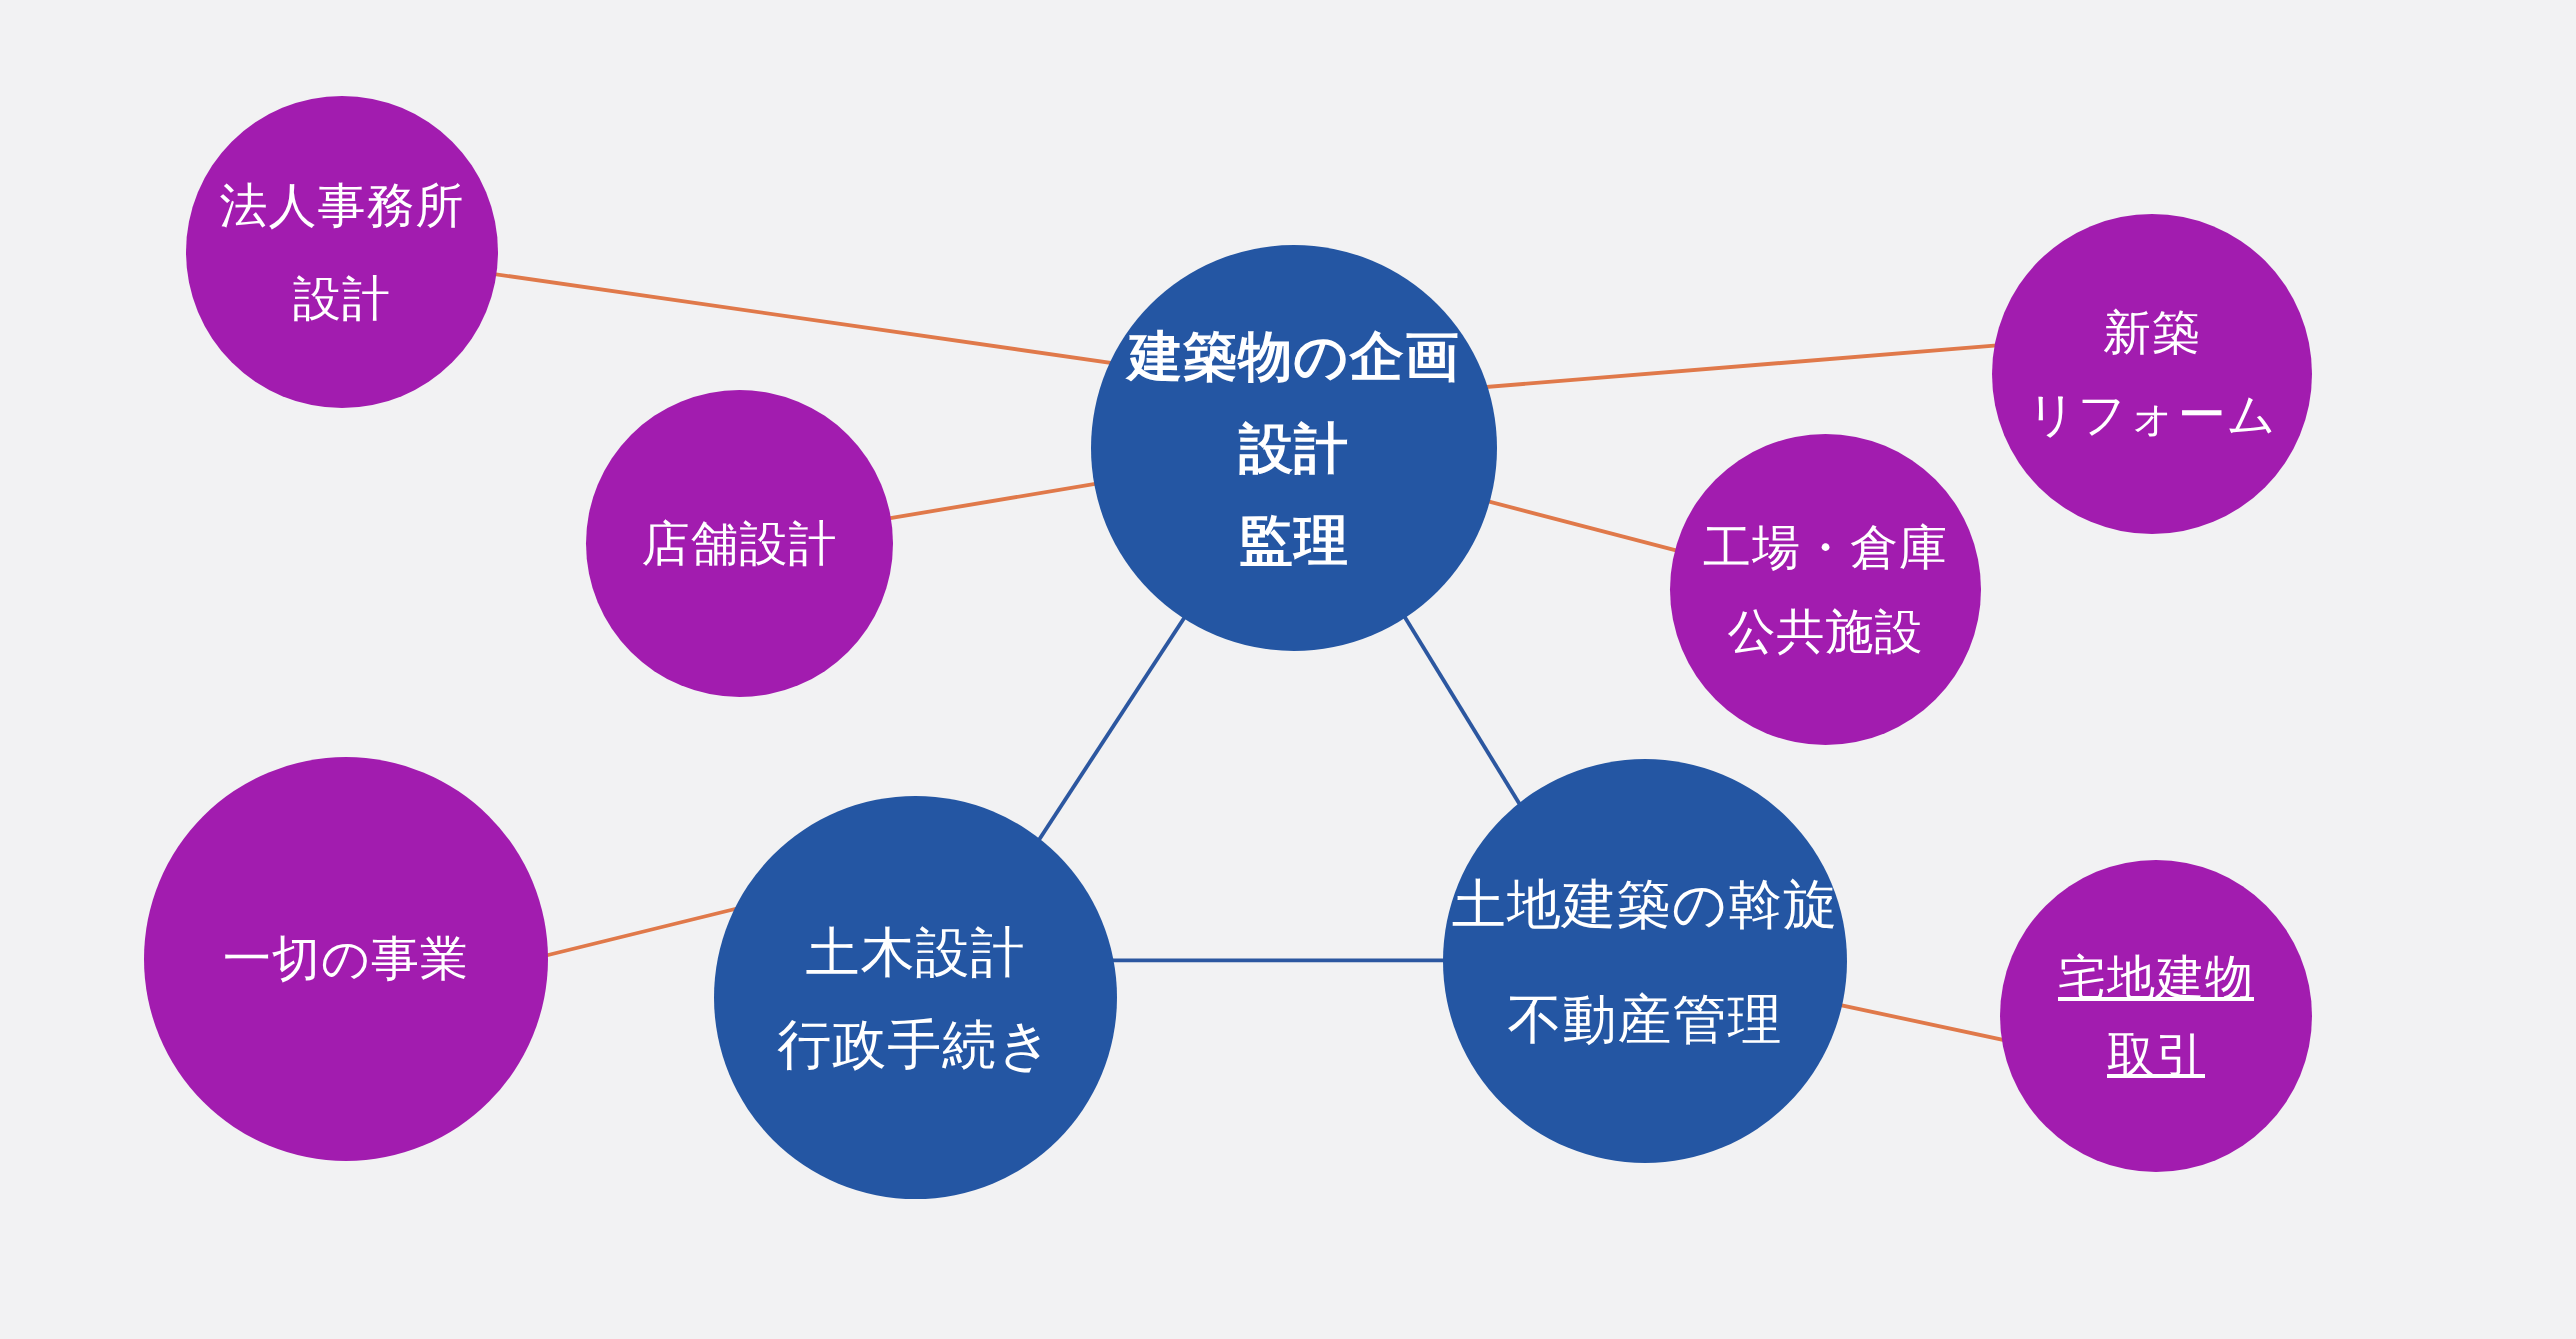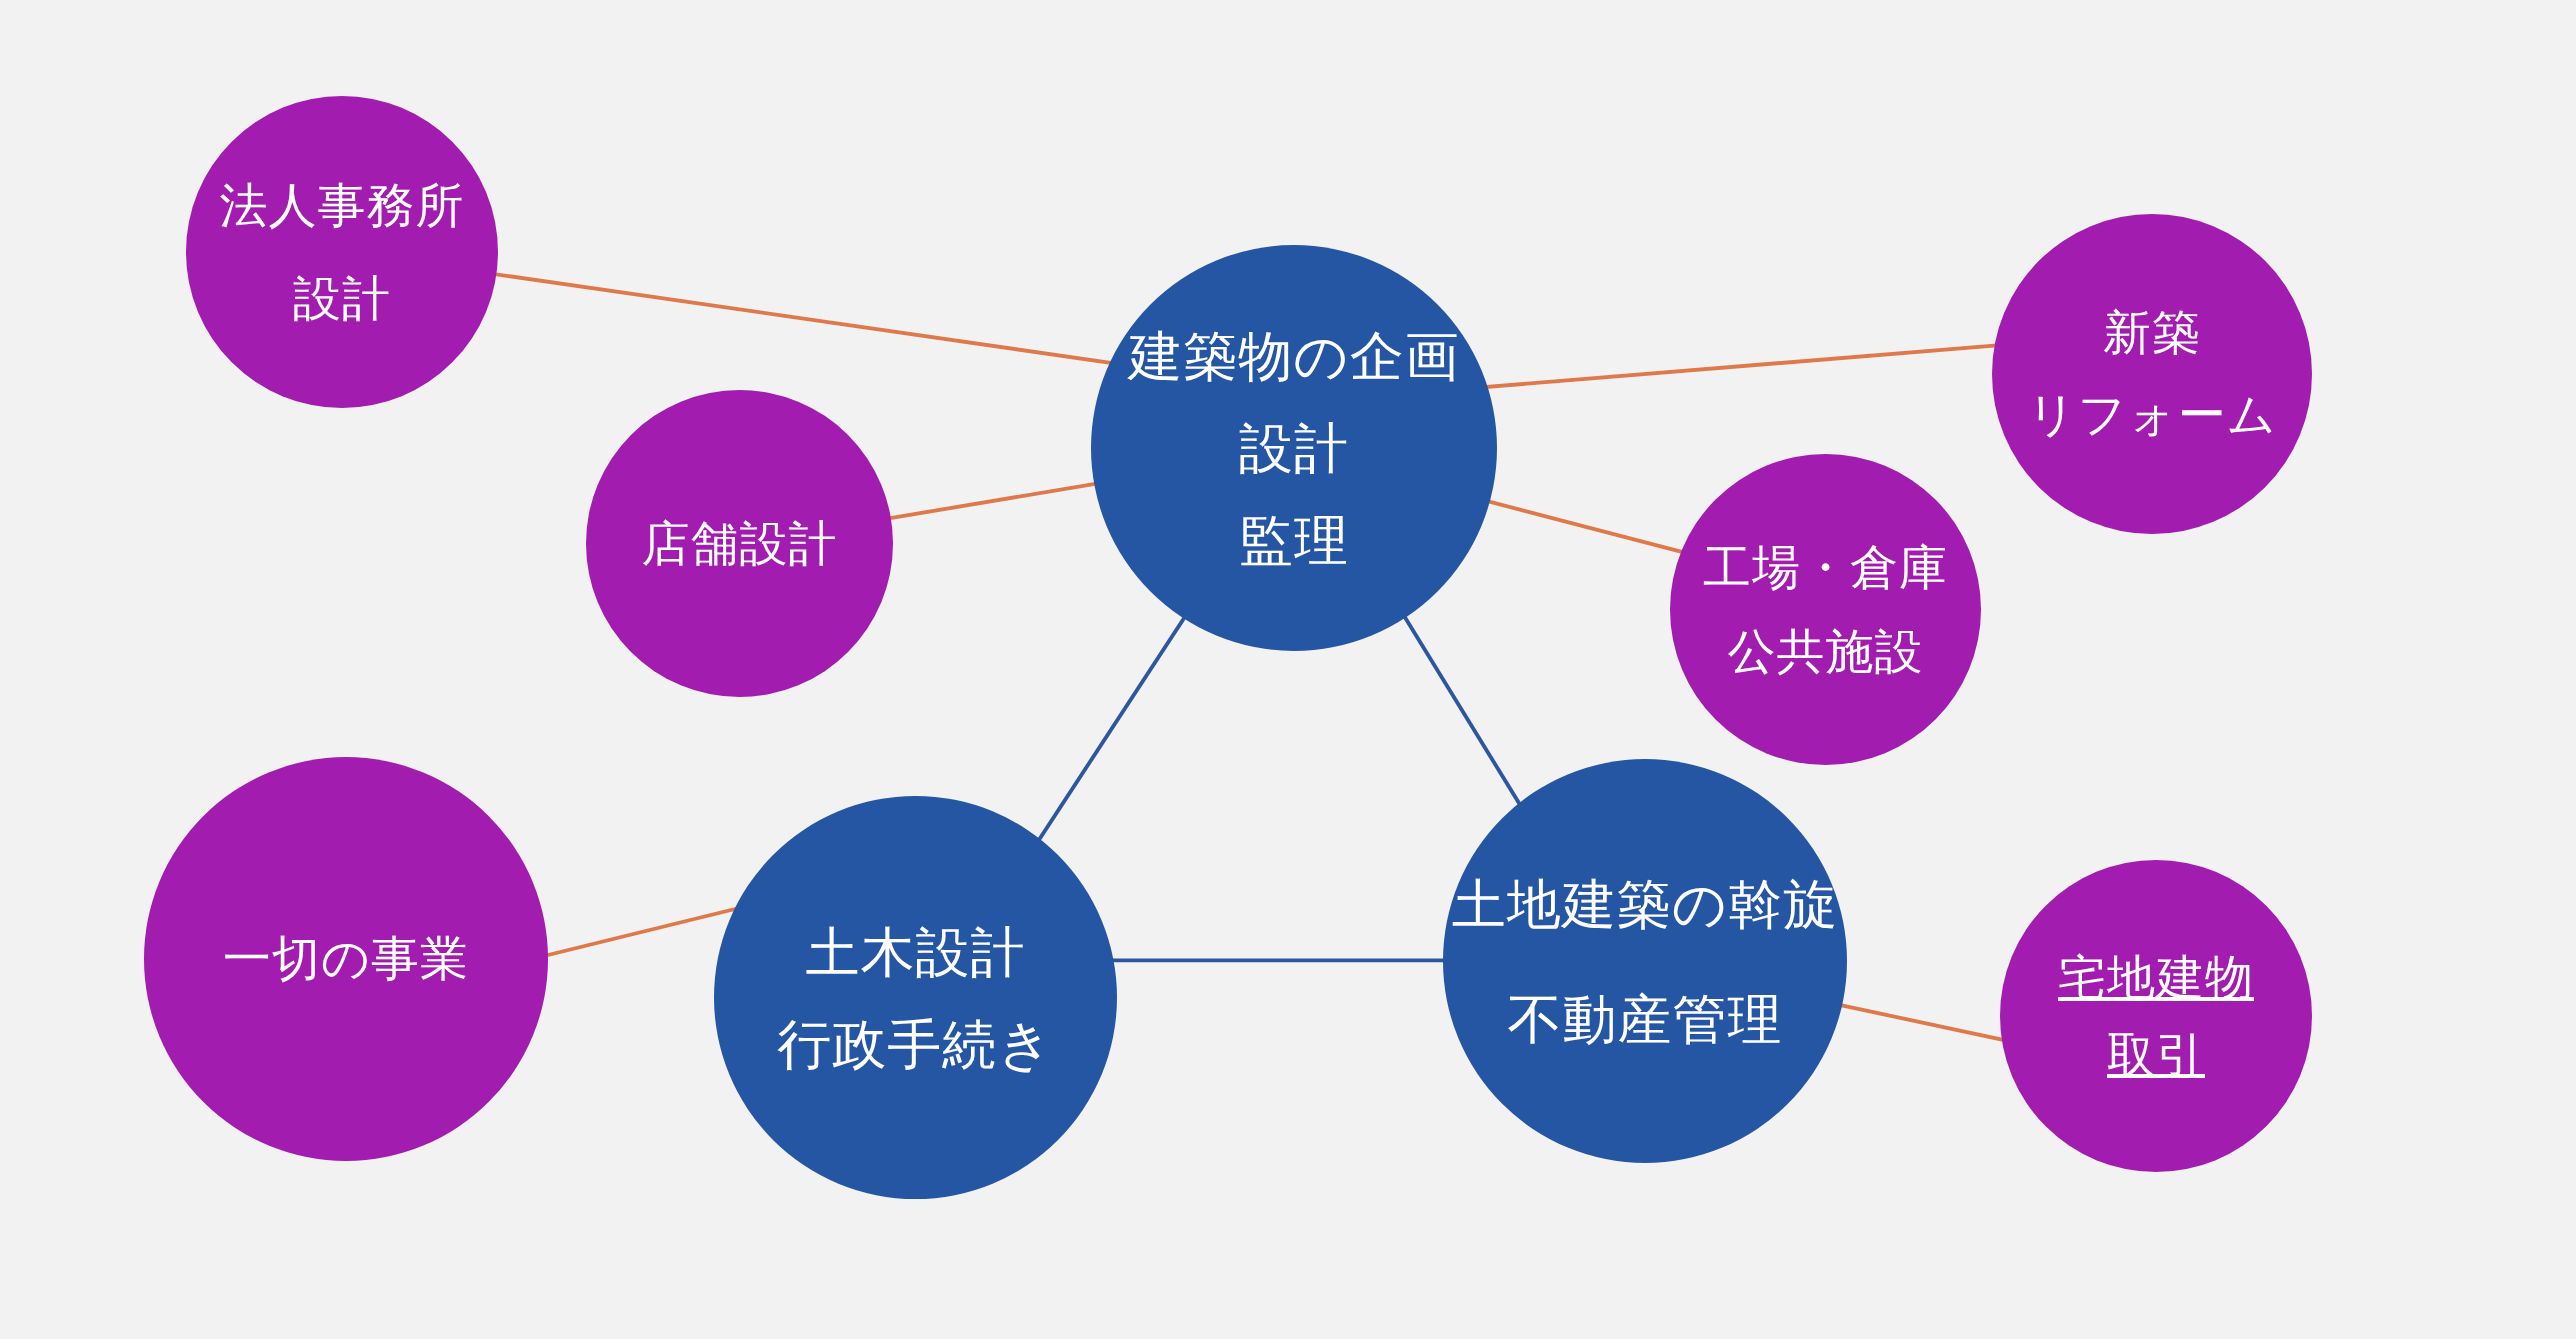--- a/index.html
+++ b/index.html
@@ -73,32 +73,32 @@
 
   <div class="node orange" style="left:186px; top:96px; width:312px; height:312px; gap:45px;">
     <span class="label-line">法人事務所</span>
     <span class="label-line">設計</span>
   </div>
 
   <div class="node orange" style="left:586px; top:390px; width:307px; height:307px;">
     <span class="label-line">店舗設計</span>
   </div>
 
-  <div class="node blue" style="left:1091px; top:245px; width:406px; height:406px; gap:38px;">
+  <div class="node blue" style="left:1091px; top:245px; width:406px; height:406px; gap:38px;font-weight:bold;">
     <span class="label-line">建築物の企画</span>
     <span class="label-line">設計</span>
     <span class="label-line">監理</span>
   </div>
 
   <div class="node orange" style="left:1992px; top:214px; width:320px; height:320px; gap:34px;">
     <span class="label-line">新築</span>
     <span class="label-line">リフォーム</span>
   </div>
 
-  <div class="node orange" style="left:1670px; top:454px; width:311px; height:311px; gap:36px;">
+  <div class="node orange" style="left:1670px; top:434px; width:311px; height:311px; gap:36px;">
     <span class="label-line">工場・倉庫</span>
     <span class="label-line">公共施設</span>
   </div>
 
   <div class="node orange" style="left:144px; top:757px; width:404px; height:404px; gap:59px;">
     <span class="label-line">一切の事業</span>
   </div>
 
   <div class="node blue" style="left:714px; top:796px; width:403px; height:403px; gap:38px;">
     <span class="label-line">土木設計</span>

